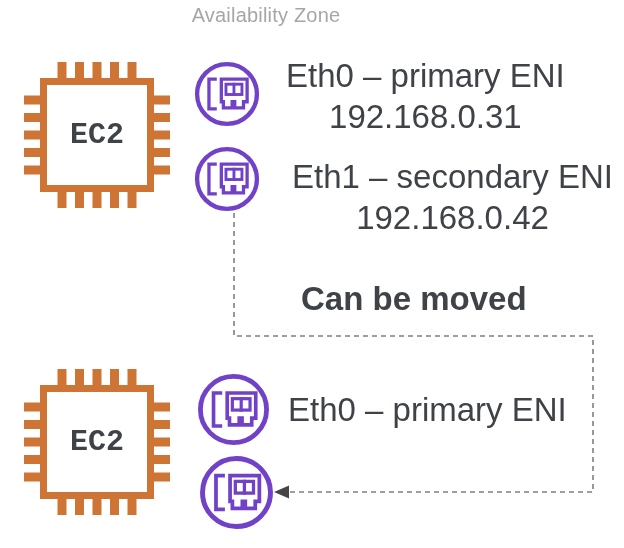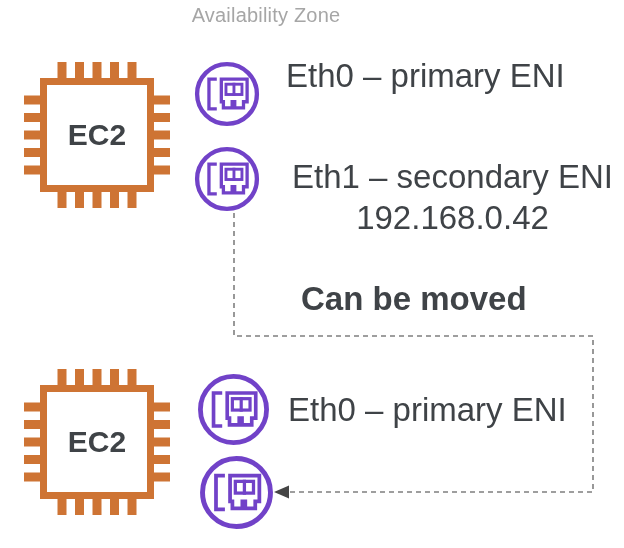--- a/index.html
+++ b/index.html
@@ -28,21 +28,21 @@
     fill: none;
     stroke: var(--color-line, #7F7F7F);
     stroke-width: 1.6;
     stroke-dasharray: 5 4;
   }
   .arrow-head {
     fill: var(--color-arrow, #454545);
     stroke: none;
   }
   .ec2-chip {
-    position: absolute; width: 150px; height: 150px;
+    position: absolute; width: 150px; height: 150px; font-family: Liberation Mono, monospace;
   }
   .ec2-chip svg { display: block; width: 100%; height: 100%; }
   .chip-body {
     fill: #ffffff;
     stroke: var(--color-orange, #CE7434);
     stroke-width: 7;
   }
   .chip-pin { fill: var(--color-orange, #CE7434); }
   .ec2-label {
     position: absolute; left: 0; top: 0; width: 100%; height: 100%;
@@ -185,20 +185,21 @@
       <circle class="eni-circle" cx="32" cy="32" r="29"></circle>
       <path class="eni-glyph" d="M20.5 17.5 H14.5 V46.5 H20.5"></path>
       <path class="eni-glyph" d="M26.5 17.5 H51.5 V39.5 H48 V45.5 H39.5 V39.5 H37 V45.5 H28.5 V39.5 H26.5 Z"></path>
       <rect class="eni-glyph eni-glyph-thin" x="31" y="22.5" width="15.5" height="10"></rect>
       <line class="eni-glyph eni-glyph-thin" x1="38.75" y1="22.5" x2="38.75" y2="32.5"></line>
     </svg>
   </div>
 
   <div class="label-block" style="left:286px; top:55px;">
     <div>Eth0 – primary ENI</div>
+    <div>192.168.0.31</div>
   </div>
 
   <div class="label-block" style="left:292px; top:156px;">
     <div>Eth1 – secondary ENI</div>
     <div>192.168.0.42</div>
   </div>
 
   <div class="annotation" style="left:301px; top:280px;">Can be moved</div>
 
   <div class="label-block" style="left:288px; top:389px;">

